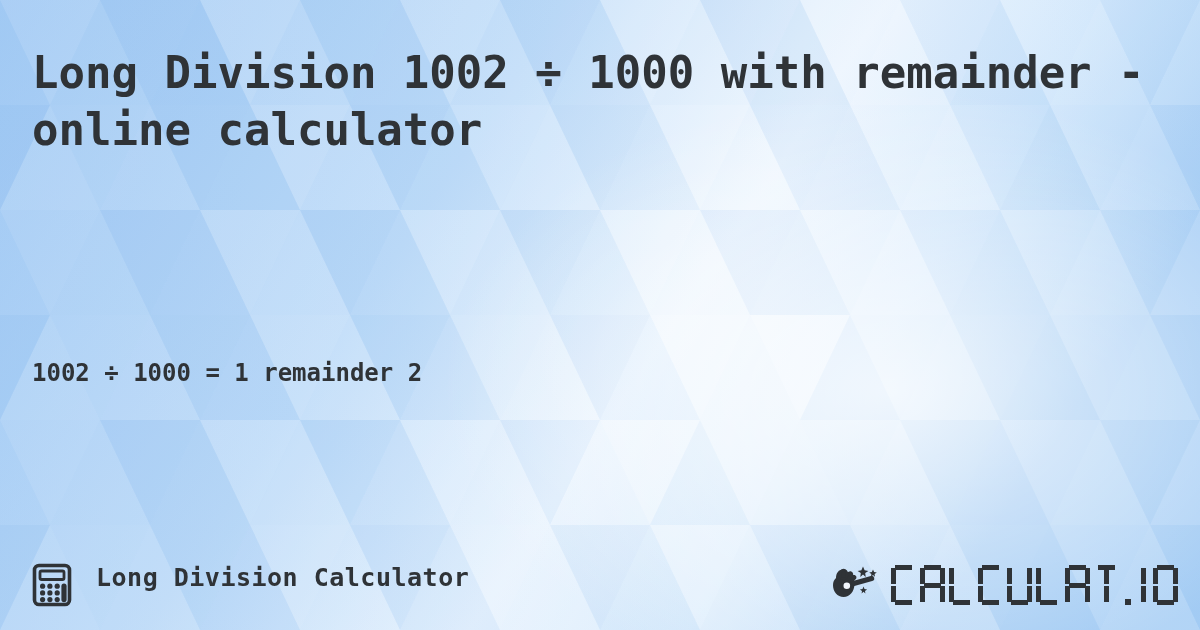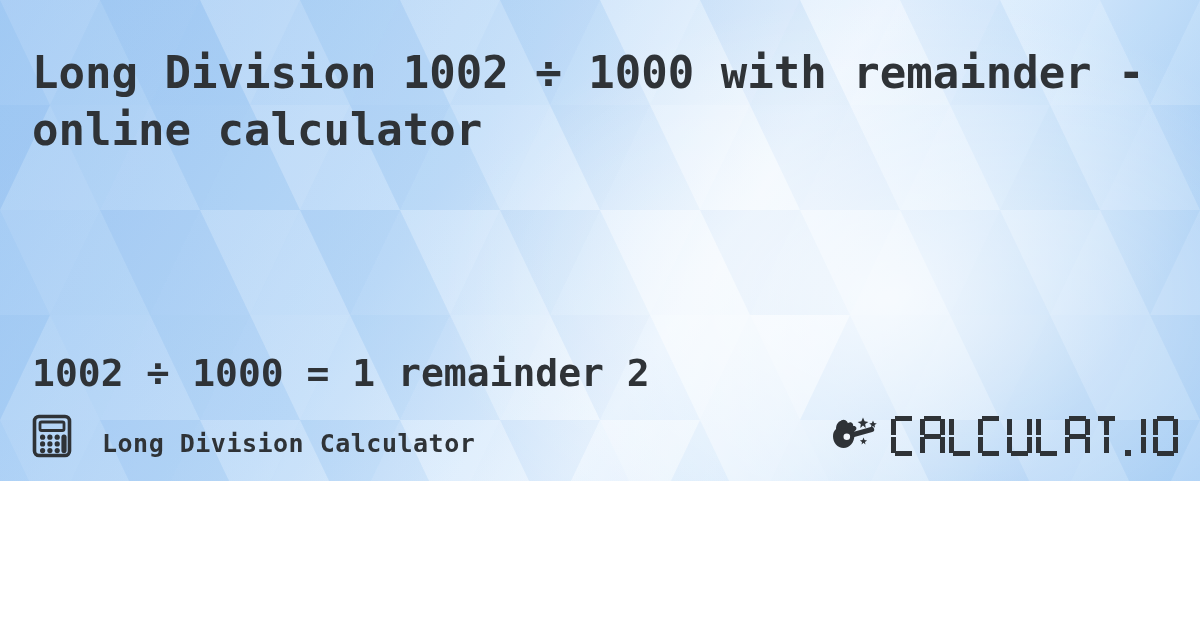--- a/index.html
+++ b/index.html
@@ -9,21 +9,21 @@
   body {
     width: 1200px;
     height: 630px;
     overflow: hidden;
     font-family: "DejaVu Sans Mono", "Liberation Mono", monospace;
   }
 
   #page {
     position: relative;
     width: 1200px;
-    height: 481px;
+    height: 630px;
     overflow: hidden;
     background: #14b8a6;
   }
 
   
   #bg-poly {
     position: absolute;
     inset: 0;
     width: 1200px;
     height: 630px;
@@ -72,42 +72,42 @@
     color: #3b4046;
   }
 
   .result-line {
     position: absolute;
     left: 32px;
     top: 355px;
     margin: 0;
     font-family: "DejaVu Sans Mono", "Liberation Mono", monospace;
     font-weight: bold;
-    font-size: 38px;
+    font-size: 24px;
     line-height: 36px;
     color: #2f3337;
     white-space: pre;
   }
 
   
   #footer {
     position: absolute;
     left: 0;
     bottom: 0;
     width: 1200px;
     height: 92px;
   }
 
   .brand-left {
     position: absolute;
     left: 30px;
     bottom: 23px;
     display: flex;
-    align-items: flex-end;
-    gap: 28px;
+    align-items: flex-start;
+    gap: 22px;
   }
   .calc-icon {
     width: 44px;
     height: 44px;
     display: block;
     flex: 0 0 auto;
   }
   .brand-left-label {
     font-family: "DejaVu Sans Mono", "Liberation Mono", monospace;
     font-weight: bold;

